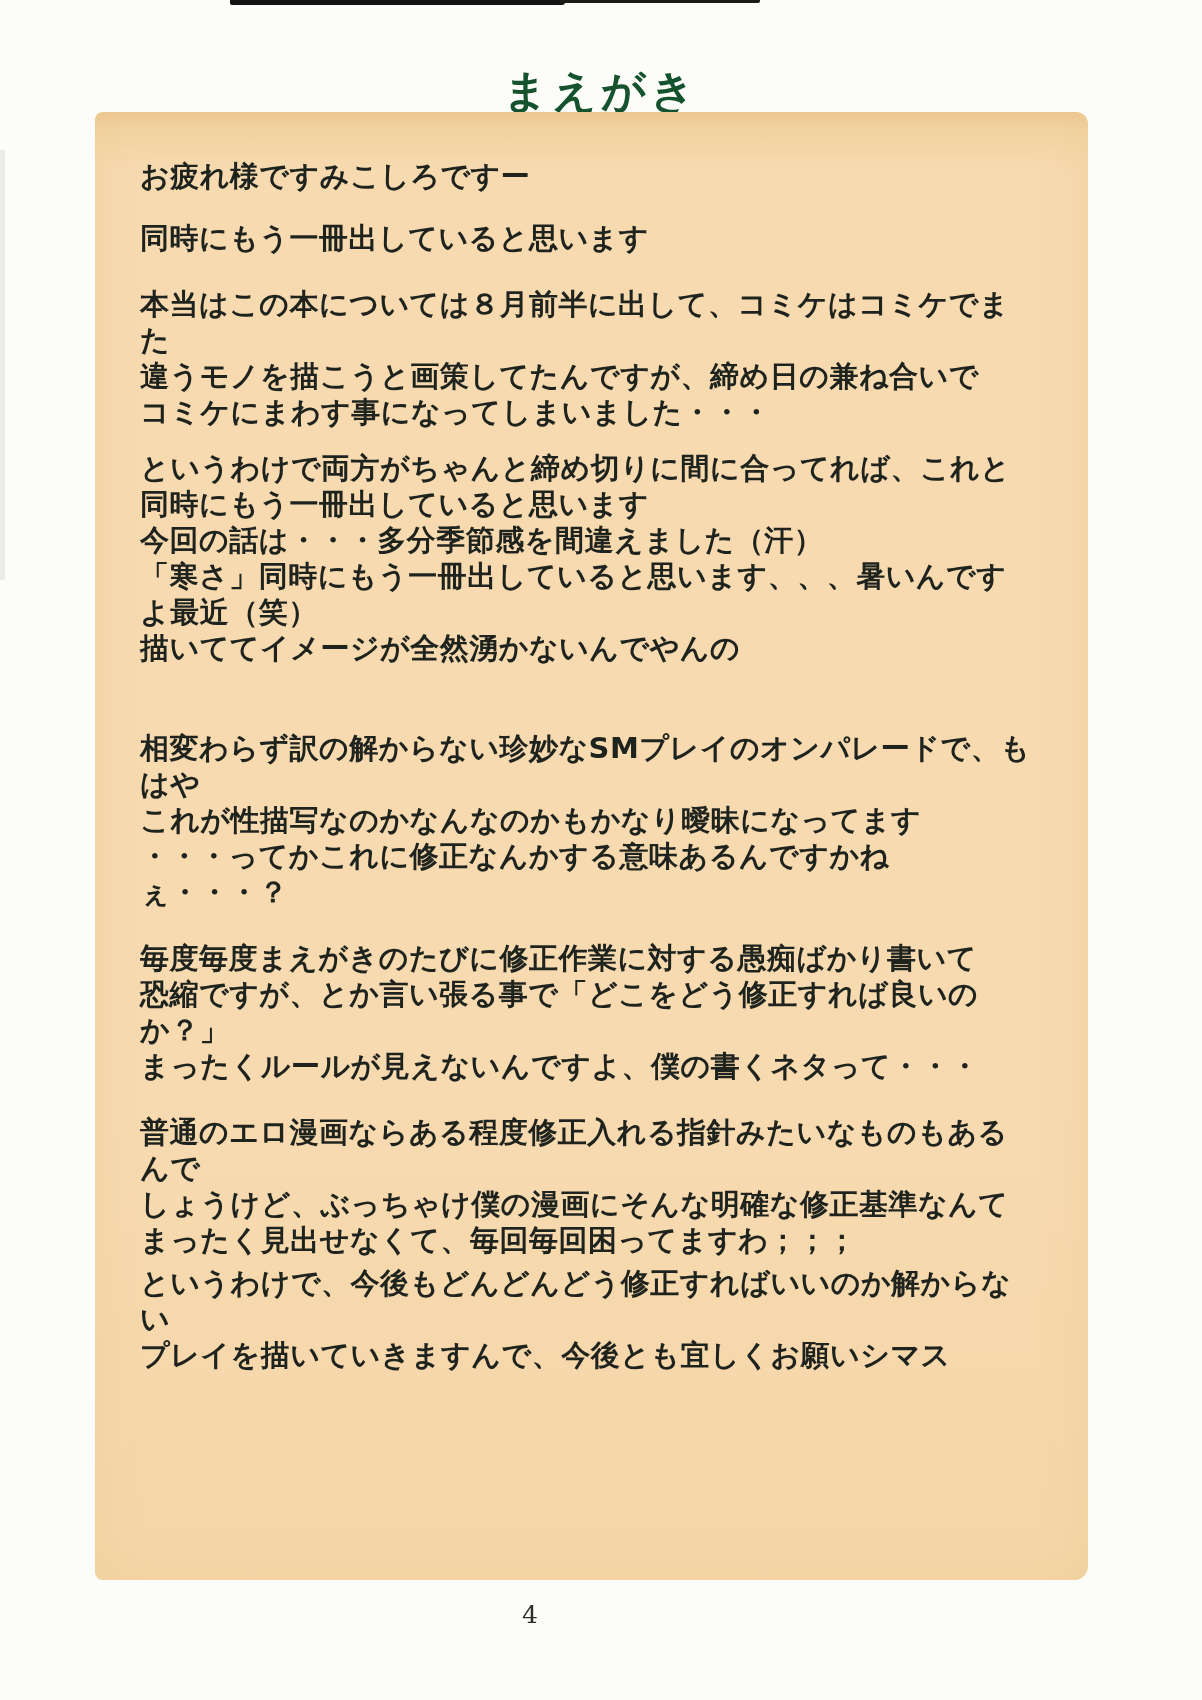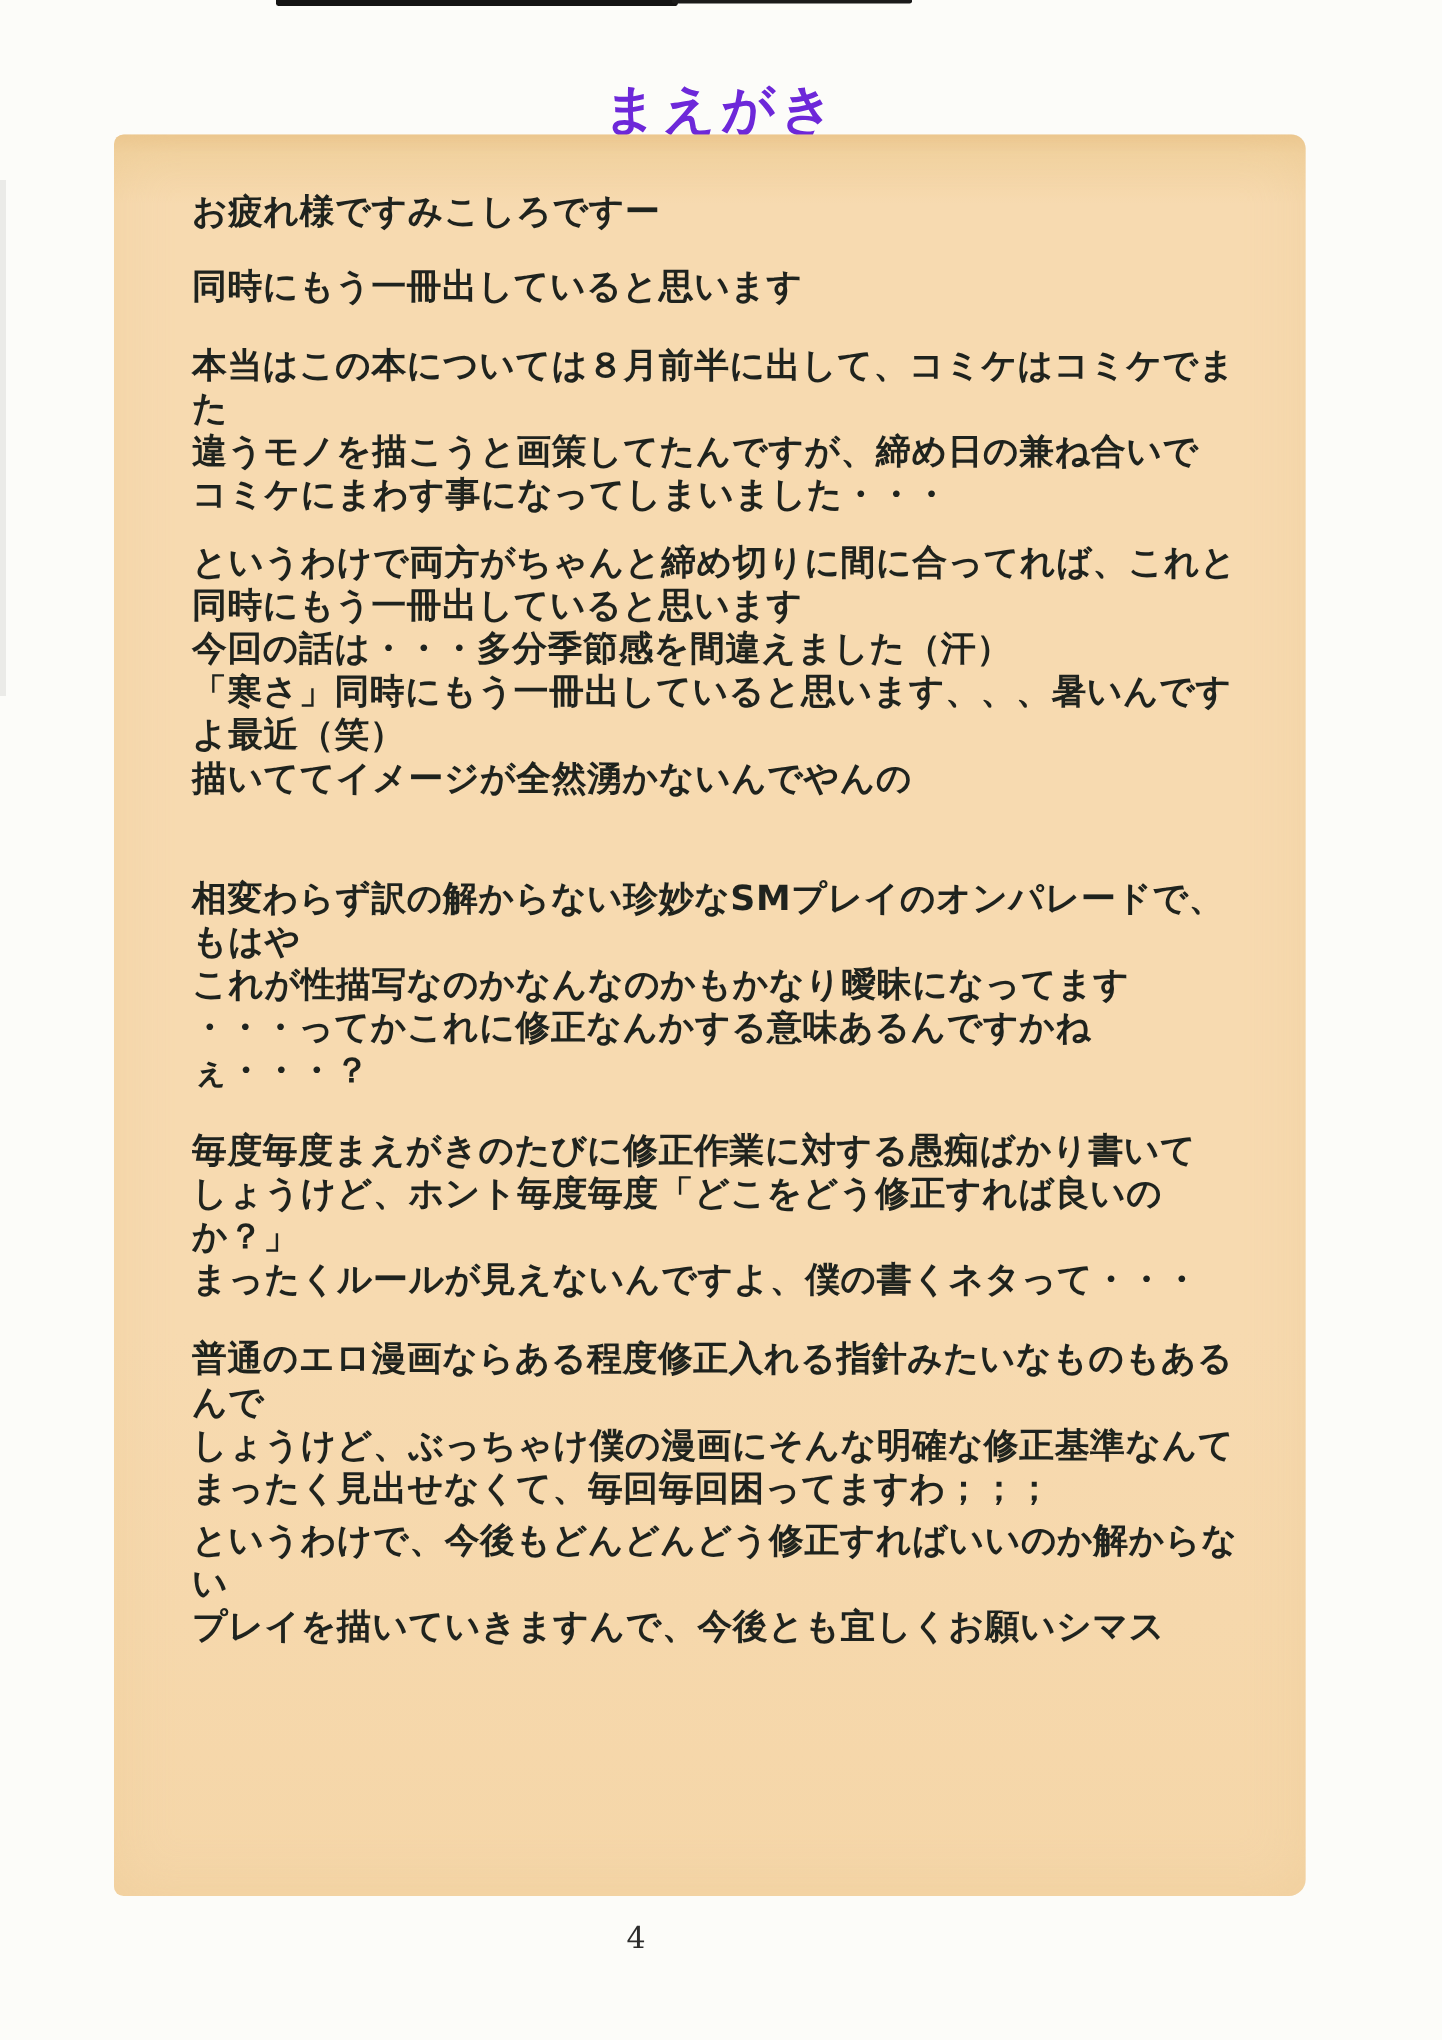--- a/index.html
+++ b/index.html
@@ -23,28 +23,28 @@
     position:absolute;top:0;left:560px;width:200px;height:3px;
     background:#1b1b1b;border-radius:0 0 2px 2px;
   }
   .scan-edge-left{
     position:absolute;top:150px;left:0;width:5px;height:430px;
     background:rgba(90,90,85,0.10);
   }
   .page-title{
     position:absolute;top:62px;left:0;width:100%;
     text-align:center;
-    font-size:44px;font-weight:bold;color:#6d28d9;
+    font-size:44px;font-weight:bold;color:#14532d;
     letter-spacing:4px;
   }
   .paper{
     position:absolute;left:95px;top:112px;
     width:993px;height:1468px;
     box-sizing:border-box;
-    padding:46px 52px 0 65px;
+    padding:46px 52px 0 45px;
     background:linear-gradient(180deg,
       #ecc78f 0px,#f2d3a1 16px,#f7dab0 58px,
       #f7dab0 68%,#f5d6a8 100%);
     border-radius:8px 12px 14px 8px;
     box-shadow:inset 0 0 46px rgba(236,199,145,0.45);
   }
   .para{
     margin:0;
     font-size:29px;line-height:36px;
     font-weight:bold;color:#1f231e;
@@ -81,21 +81,21 @@
 コミケにまわす事になってしまいました・・・</p>
     <p class="para mb62">というわけで両方がちゃんと締め切りに間に合ってれば、これと
 同時にもう一冊出していると思います</p>
     <p class="para mb64">今回の話は・・・多分季節感を間違えました（汗）
 「寒さ」同時にもう一冊出していると思います、、、暑いんですよ最近（笑）
 描いててイメージが全然湧かないんでやんの</p>
     <p class="para mb30">相変わらず訳の解からない珍妙なSMプレイのオンパレードで、もはや
 これが性描写なのかなんなのかもかなり曖昧になってます
 ・・・ってかこれに修正なんかする意味あるんですかねぇ・・・？</p>
     <p class="para mb30">毎度毎度まえがきのたびに修正作業に対する愚痴ばかり書いて
-しょうけど、ホント毎度毎度「どこをどう修正すれば良いのか？」
+恐縮ですが、とか言い張る事で「どこをどう修正すれば良いのか？」
 まったくルールが見えないんですよ、僕の書くネタって・・・</p>
     <p class="para mb24">普通のエロ漫画ならある程度修正入れる指針みたいなものもあるんで
 しょうけど、ぶっちゃけ僕の漫画にそんな明確な修正基準なんて
 まったく見出せなくて、毎回毎回困ってますわ；；；</p>
     <p class="para">というわけで、今後もどんどんどう修正すればいいのか解からない
 プレイを描いていきますんで、今後とも宜しくお願いシマス</p>
 
   </div>
 
   <div class="page-number">4</div>

